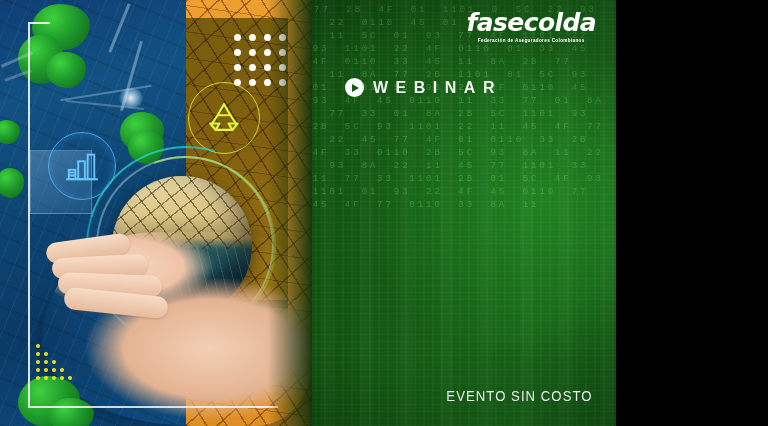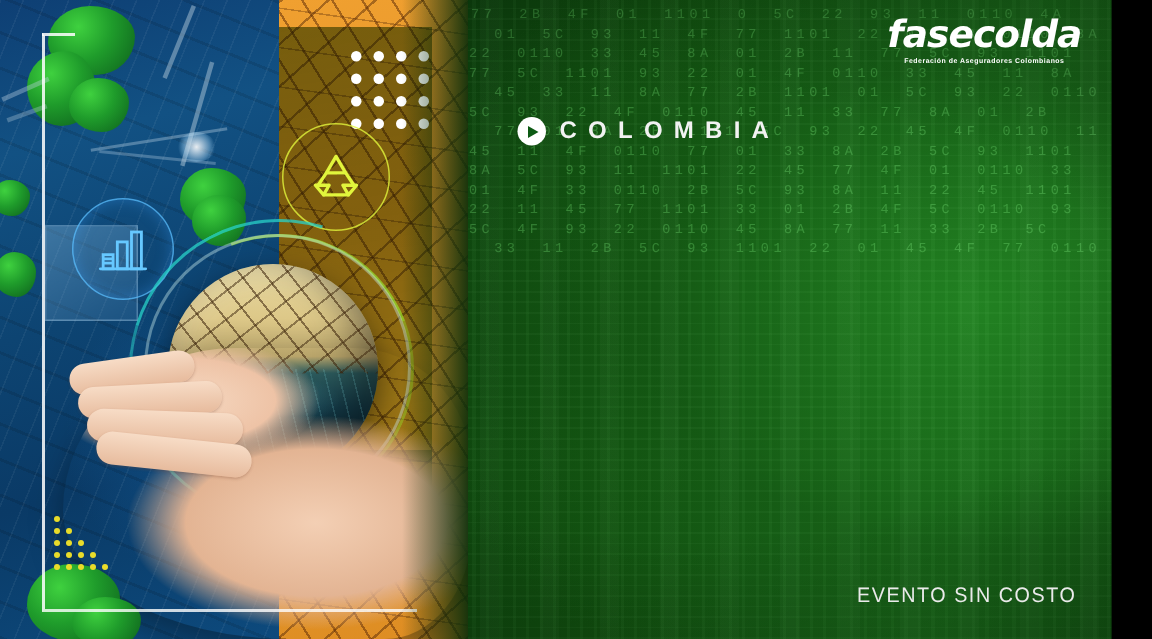--- a/index.html
+++ b/index.html
@@ -1,21 +1,21 @@
 <!DOCTYPE html>
 <html><head>
 <meta charset="utf-8">
 <style>
   * { margin:0; padding:0; box-sizing:border-box; }
   html,body { background:#000; }
   body { font-family:"Liberation Sans", sans-serif; }
 
   .banner {
     position:relative;
-    width:741px; height:426px;
+    width:616px; height:426px;
     overflow:hidden;
     background:#0a2f0a;
   }
 
   
   .bg-green {
     position:absolute; inset:0;
     background:
       radial-gradient(ellipse 70% 90% at 88% 48%, rgba(34,130,34,0.95) 0%, rgba(22,92,22,0.55) 42%, rgba(10,52,10,0) 76%),
       linear-gradient(100deg, #06260a 0%, #0b3a0d 28%, #11500f 58%, #1a6b1a 86%, #125512 100%);
@@ -360,21 +360,21 @@
 
     <div class="logo">
       <div class="logo-word">fasecolda</div>
       <div class="logo-tag">Federación de Aseguradores Colombianos</div>
     </div>
 
     <div class="webinar-row">
       <span class="play-circle">
         <span class="play-tri"></span>
       </span>
-      <span class="webinar-text">COLOMBIA</span>
+      <span class="webinar-text">WEBINAR</span>
     </div>
 
 
 
     <div class="freetext">EVENTO SIN COSTO</div>
   </div>
 
 </div>
 
 </body></html>

